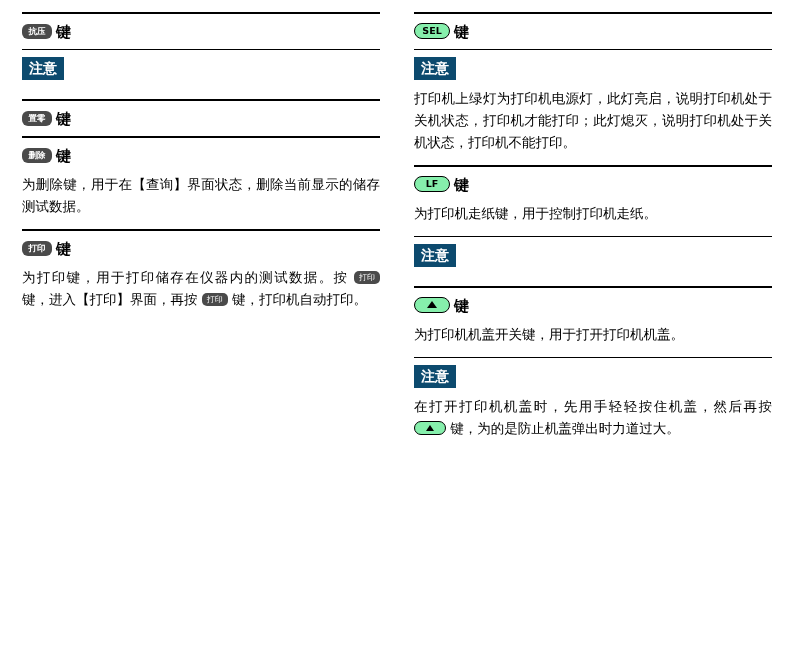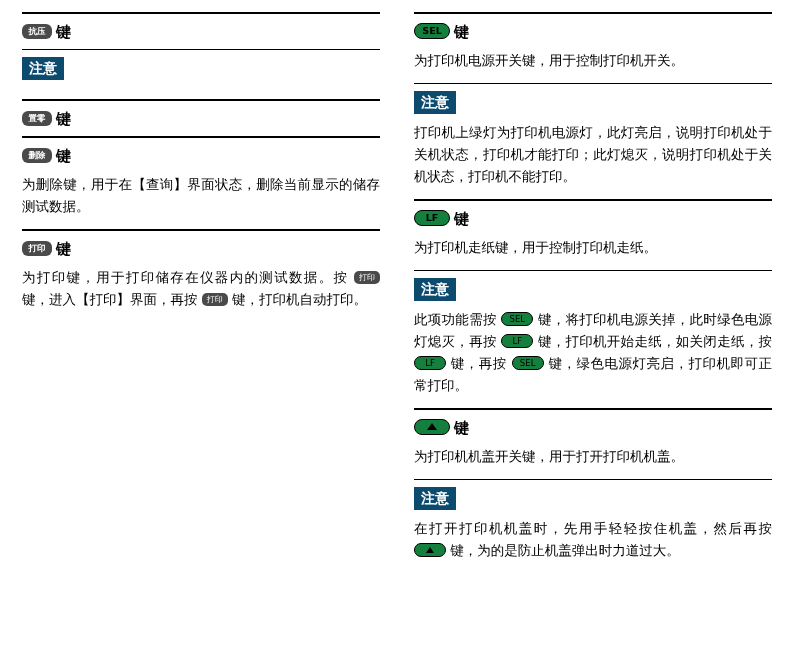--- a/index.html
+++ b/index.html
@@ -83,21 +83,21 @@
     min-width: 24px;
     border-radius: 6px;
     top: -1px;
   }
   
   .keyoval {
     display: inline-block;
     vertical-align: middle;
     border: 1.3px solid #000;
     border-radius: 9px;
-    background: #15803d;
+    background: #86efac;
     color: #000;
     font-size: 8.5px;
     line-height: 12px;
     height: 12px;
     min-width: 22px;
     padding: 0 4px;
     text-align: center;
     position: relative;
     top: -1px;
     font-family: "DejaVu Sans", "Liberation Sans", sans-serif;
@@ -190,41 +190,39 @@
     </div>
 
     <div class="col">
 
       <div class="section">
         <div class="rule"></div>
         <div class="heading">
           <span class="keyoval">SEL</span>
           <span>键</span>
         </div>
-        <p class="para">为打印机电源开关键，用于控制打印机开关。</p>
 
         <div class="notice-block">
           <div class="rule-thin"></div>
           <span class="notice-label">注意</span>
           <p class="para">打印机上绿灯为打印机电源灯，此灯亮启，说明打印机处于关机状态，打印机才能打印；此灯熄灭，说明打印机处于关机状态，打印机不能打印。</p>
         </div>
       </div>
 
       <div class="section">
         <div class="rule"></div>
         <div class="heading">
           <span class="keyoval">LF</span>
           <span>键</span>
         </div>
         <p class="para">为打印机走纸键，用于控制打印机走纸。</p>
 
         <div class="notice-block">
           <div class="rule-thin"></div>
           <span class="notice-label">注意</span>
-          <p class="para"><span>此项功能需按 </span><span class="keyoval">SEL</span><span> 键，将打印机电源关掉，此时绿色电源灯熄灭，再按 </span><span class="keyoval">LF</span><span> 键，打印机开始走纸，如关闭走纸，按 </span><span class="keyoval">LF</span><span> 键，再按 </span><span class="keyoval">SEL</span><span> 键，绿色电源灯亮启，打印机即可正常打印。</span></p>
         </div>
       </div>
 
       <div class="section">
         <div class="rule"></div>
         <div class="heading">
           <span class="keyoval"><span class="tri"></span></span>
           <span>键</span>
         </div>
         <p class="para">为打印机机盖开关键，用于打开打印机机盖。</p>

